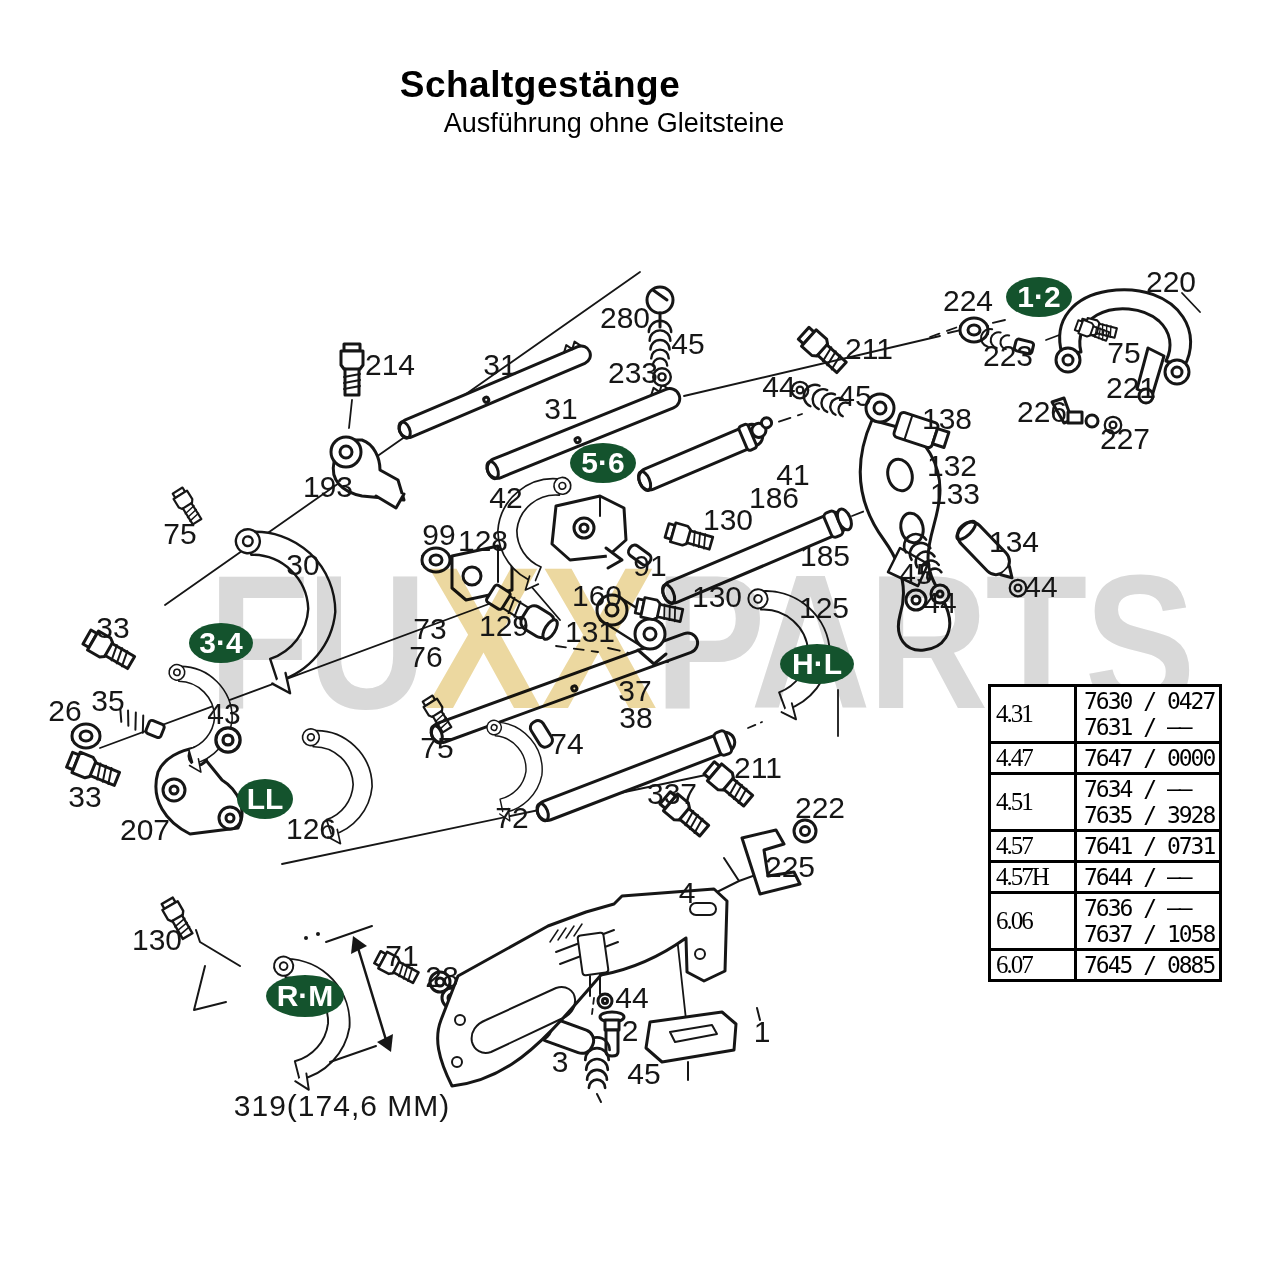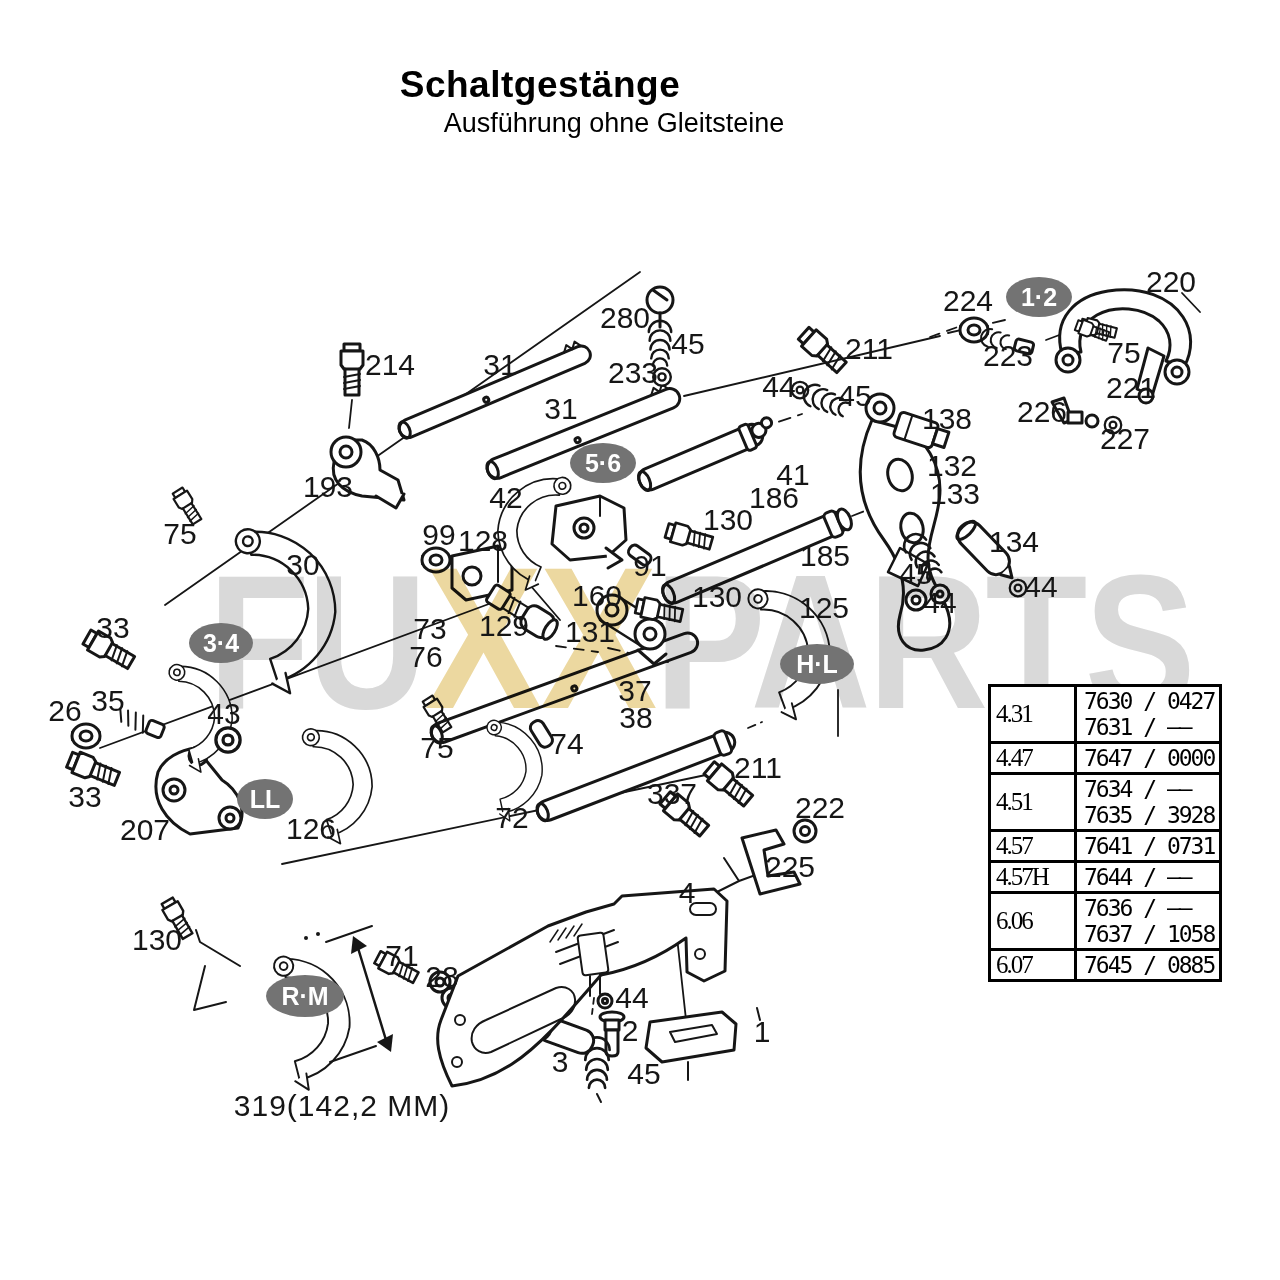--- a/index.html
+++ b/index.html
@@ -13,23 +13,23 @@
   .watermark{position:absolute;left:208px;top:538px;white-space:nowrap;line-height:1;
              font-weight:bold;font-size:238px;letter-spacing:-4px;
              transform:scale(0.70,0.80);transform-origin:left top;
              mix-blend-mode:multiply;pointer-events:none;user-select:none;}
   .wm-gray{color:#d9d9d9;}
   .wm-tan{color:#ecd8a0;font-size:1.06em;}
   .part-label{position:absolute;transform:translate(-50%,-50%);font-size:30px;color:#161616;
               white-space:nowrap;}
   .dim-label{position:absolute;transform:translate(-50%,-50%);font-size:30px;color:#161616;
               white-space:nowrap;letter-spacing:1px;}
-  .badge{position:absolute;transform:translate(-50%,-50%);background:#737373;color:#fff;
+  .badge{position:absolute;transform:translate(-50%,-50%);background:#14532d;color:#fff;
          border-radius:50%;display:flex;align-items:center;justify-content:center;
-         font-weight:bold;font-size:25px;letter-spacing:0;}
+         font-weight:bold;font-size:30px;letter-spacing:0;}
   .ratio-table{position:absolute;left:988px;top:684px;width:228px;border:3px solid #000;
                background:#fff;}
   .trow{display:flex;border-top:3px solid #000;}
   .trow:first-child{border-top:none;}
   .tratio{width:78px;border-right:3px solid #000;display:flex;align-items:center;
           padding-left:5px;font-size:25px;font-family:Liberation Serif, serif;
           letter-spacing:-2px;color:#000;}
   .tcodes{flex:1;padding:1px 0 1px 7px;color:#000;}
   .tcode-line{height:26px;line-height:26px;font-size:23px;white-space:nowrap;
           font-family:"DejaVu Sans Mono",monospace;letter-spacing:-2px;}
@@ -378,21 +378,21 @@
       <div class="part-label" style="left: 630px; top: 1031px;">2</div>
       <div class="part-label" style="left: 762px; top: 1032px;">1</div>
       <div class="part-label" style="left: 560px; top: 1062px;">3</div>
       <div class="part-label" style="left: 644px; top: 1074px;">45</div>
       <div class="badge" style="left: 1039px; top: 297px; width: 66px; height: 40px;">1·2</div>
       <div class="badge" style="left: 603px; top: 463px; width: 66px; height: 40px;">5·6</div>
       <div class="badge" style="left: 221px; top: 643px; width: 64px; height: 40px;">3·4</div>
       <div class="badge" style="left: 817px; top: 664px; width: 74px; height: 40px;">H·L</div>
       <div class="badge" style="left: 265px; top: 799px; width: 56px; height: 40px;">LL</div>
       <div class="badge" style="left: 305px; top: 996px; width: 78px; height: 42px;">R·M</div>
-      <div class="dim-label" style="left: 342px; top: 1106px;">319(142,2 MM)</div>
+      <div class="dim-label" style="left: 342px; top: 1106px;">319(174,6 MM)</div>
     </div>
 
   <div class="ratio-table" id="ratio-table">
       <div class="trow">
         <div class="tratio">4.31</div>
         <div class="tcodes">
           <div class="tcode-line">7630 / 0427</div>
           <div class="tcode-line">7631 / ——</div>
         </div>
       </div>

